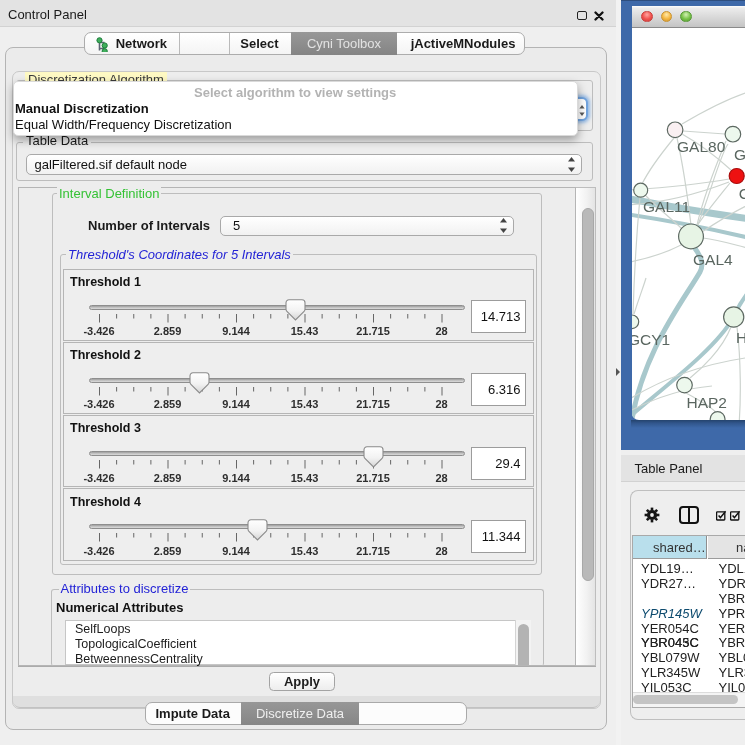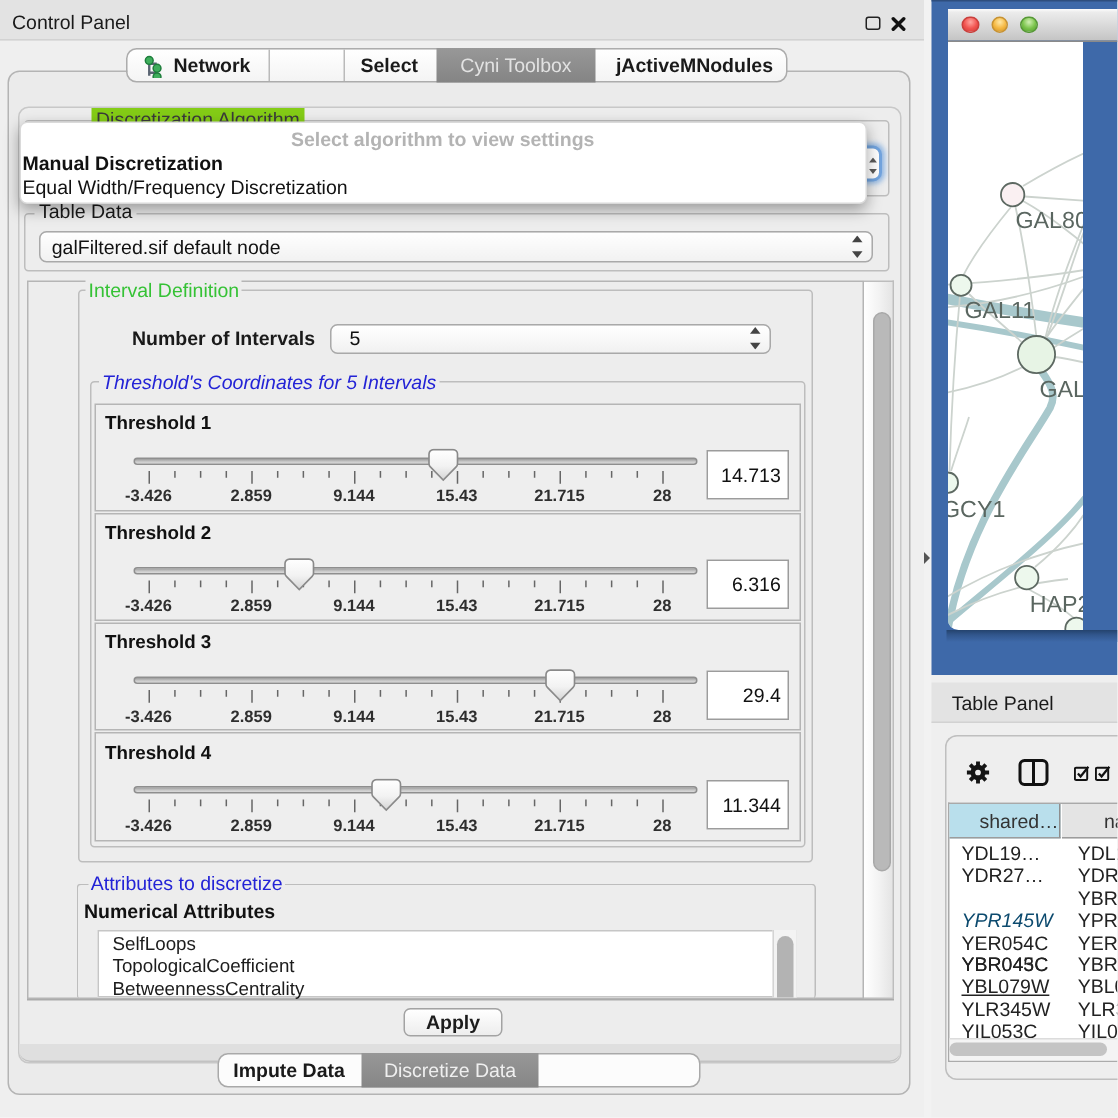--- a/index.html
+++ b/index.html
@@ -8,21 +8,21 @@
 <div style="position:absolute;left:0;top:0;width:615.5px;height:27px;background:#e3e3e3;border-bottom:1px solid #d2d2d2;"></div>
 <div style="position:absolute;left:8px;top:6.5px;font-size:13px;font-weight:400;color:#1a1a1a;line-height:15px;white-space:nowrap;">Control Panel</div>
 <div style="position:absolute;left:577px;top:10.5px;width:9.5px;height:9.5px;border:1.6px solid #222;border-radius:2px;"></div>
 <svg style="position:absolute;left:594px;top:11px;" width="10" height="10" viewBox="0 0 10 10">
       <path d="M1.5 1.5 L8.5 8.5 M8.5 1.5 L1.5 8.5" stroke="#111" stroke-width="2.3" stroke-linecap="round"></path>
     </svg>
 <div style="position:absolute;left:5px;top:46.5px;width:602px;height:683px;background:#ebebeb;border:1.5px solid #b4b4b4;border-radius:8px;"></div>
 <div style="position:absolute;left:12px;top:70.5px;width:589px;height:638.5px;background:#ededed;border:1px solid #c8c8c8;border-radius:7px;"></div>
 <div style="position:absolute;left:13px;top:696px;width:587px;height:12px;background:#dfdfdf;border-bottom:1px solid #c2c2c2;border-radius:0 0 7px 7px;"></div>
 <div style="position:absolute;left:16px;top:79.5px;width:577px;height:51.5px;border:1px solid #bdbdbd;border-radius:3px;"></div>
-<div style="position:absolute;left:25px;top:72.0px;font-size:13px;font-weight:400;color:#3a3a3a;line-height:15px;white-space:nowrap;background:#84cc16;padding:0 3px;margin-left:36px;">Discretization Algorithm</div>
+<div style="position:absolute;left:25px;top:72.0px;font-size:13px;font-weight:400;color:#3a3a3a;line-height:15px;white-space:nowrap;background:#fef9c3;padding:0 3px;">Discretization Algorithm</div>
 <div style="position:absolute;left:562px;top:96.5px;width:26px;height:24.5px;background:#fff;border:2.2px solid #72a4de;border-radius:6px;box-shadow:0 0 3.5px 1.5px rgba(120,168,224,0.75);"></div>
 <svg style="position:absolute;left:578.5px;top:104.5px;" width="6" height="11" viewBox="0 0 6 11">
       <path d="M3 0 L5.6 3.4 L0.4 3.4 Z" fill="#5a5a5a"></path>
       <path d="M3 11 L5.6 7.6 L0.4 7.6 Z" fill="#5a5a5a"></path>
     </svg>
 <div style="position:absolute;left:16px;top:142px;width:577px;height:39px;border:1px solid #bdbdbd;border-radius:3px;"></div>
 <div style="position:absolute;left:23px;top:132.5px;font-size:13px;font-weight:400;color:#1a1a1a;line-height:15px;white-space:nowrap;background:#ededed;padding:0 3px;">Table Data</div>
 <div style="position:absolute;left:25.5px;top:154px;width:556.5px;height:20.5px;background:linear-gradient(#ffffff,#f1f1f1);border:1px solid #a9a9a9;border-radius:5px;"></div>
 <div style="position:absolute;left:34.5px;top:156.5px;font-size:13px;font-weight:400;color:#111;line-height:15px;white-space:nowrap;">galFiltered.sif default node</div>
 <svg style="position:absolute;left:567px;top:157px;" width="9" height="15" viewBox="0 0 9 15">
@@ -255,21 +255,21 @@
 <div style="position:absolute;left:15px;top:117.0px;font-size:13px;font-weight:400;color:#111;line-height:15px;white-space:nowrap;">Equal Width/Frequency Discretization</div>
 <div style="position:absolute;left:615.5px;top:0;width:5px;height:745px;background:#f2f2f2;"></div>
 <svg style="position:absolute;left:614.5px;top:367.5px;" width="6" height="8" viewBox="0 0 6 8">
       <path d="M1 0 L5 4 L1 8 Z" fill="#555"></path>
     </svg>
 <div style="position:absolute;left:620.5px;top:0;width:124.5px;height:450px;background:#3e69a9;border-top:1.5px solid #2e4e7e;"></div>
 <div style="position:absolute;left:632px;top:5.5px;width:113px;height:22px;background:linear-gradient(#fdfdfd,#ececec 10%,#c4c4c4);border-bottom:1px solid #8a8a8a;"></div>
 <div style="position:absolute;left:641.4px;top:10.9px;width:11.2px;height:11.2px;border-radius:50%;background:radial-gradient(circle at 50% 30%,#ffa5a0 0%,#f1514d 55%,#c93f3c 100%);border:0.8px solid #c93f3c;"></div>
 <div style="position:absolute;left:661.0px;top:10.9px;width:11.2px;height:11.2px;border-radius:50%;background:radial-gradient(circle at 50% 30%,#ffe9a8 0%,#f5b63e 55%,#c79232 100%);border:0.8px solid #c79232;"></div>
 <div style="position:absolute;left:680.4px;top:10.9px;width:11.2px;height:11.2px;border-radius:50%;background:radial-gradient(circle at 50% 30%,#d2f0b4 0%,#77c247 55%,#569836 100%);border:0.8px solid #569836;"></div>
-<div style="position:absolute;left:632px;top:28px;width:90px;height:391.5px;background:#fff;border-bottom-left-radius:7px;overflow:hidden;">
+<div style="position:absolute;left:632px;top:28px;width:113px;height:391.5px;background:#fff;border-bottom-left-radius:7px;overflow:hidden;">
 <svg width="113" height="392" viewBox="632 28 113 392" style="position:absolute;left:0;top:0;">
 <path d="M625 198 C 670 207 700 212 750 219" stroke="#a8c8cc" stroke-width="7" fill="none"></path>
 <path d="M625 214 C 680 222 720 231 750 238" stroke="#a8c8cc" stroke-width="4" fill="none"></path>
 <path d="M694 247 C 702 258 704 264 700 272 C 684 300 642 352 631 425" stroke="#a8c8cc" stroke-width="5" fill="none"></path>
 <path d="M750 290 C 738 305 736 312 733 318 C 715 350 660 390 626 420" stroke="#a8c8cc" stroke-width="4" fill="none"></path>
 <path d="M682 124 C 712 106 730 98 748 92" stroke="#ccd3ce" stroke-width="1.2" fill="none"></path>
 <path d="M674 138 C 660 155 648 172 642 184" stroke="#ccd3ce" stroke-width="1.2" fill="none"></path>
 <path d="M677 138 C 683 165 688 200 691 225" stroke="#ccd3ce" stroke-width="1.2" fill="none"></path>
 <path d="M682 134 C 700 144 720 160 731 170" stroke="#ccd3ce" stroke-width="1.2" fill="none"></path>
 <path d="M683 131 L 725 134" stroke="#ccd3ce" stroke-width="1.2" fill="none"></path>
@@ -348,21 +348,21 @@
 <div style="position:absolute;left:8.5px;top:17.6px;font-size:13px;color:#222;line-height:15px;white-space:nowrap;">YDR27…</div>
 <div style="position:absolute;left:86px;top:17.6px;font-size:13px;color:#222;line-height:15px;white-space:nowrap;">YDR2</div>
 <div style="position:absolute;left:8.5px;top:32.4px;font-size:13px;color:#222;line-height:15px;white-space:nowrap;margin-top:44px;">YBR043C</div>
 <div style="position:absolute;left:86px;top:32.4px;font-size:13px;color:#222;line-height:15px;white-space:nowrap;">YBR0</div>
 <div style="position:absolute;left:8.5px;top:47.2px;font-size:13px;color:#0c4a6e;line-height:15px;white-space:nowrap;font-style:italic;">YPR145W</div>
 <div style="position:absolute;left:86px;top:47.2px;font-size:13px;color:#222;line-height:15px;white-space:nowrap;">YPR1</div>
 <div style="position:absolute;left:8.5px;top:62.0px;font-size:13px;color:#222;line-height:15px;white-space:nowrap;">YER054C</div>
 <div style="position:absolute;left:86px;top:62.0px;font-size:13px;color:#222;line-height:15px;white-space:nowrap;">YER0</div>
 <div style="position:absolute;left:8.5px;top:76.8px;font-size:13px;color:#222;line-height:15px;white-space:nowrap;">YBR045C</div>
 <div style="position:absolute;left:86px;top:76.8px;font-size:13px;color:#222;line-height:15px;white-space:nowrap;">YBR0</div>
-<div style="position:absolute;left:8.5px;top:91.7px;font-size:13px;color:#222;line-height:15px;white-space:nowrap;text-decoration:underline;">YBL079W</div>
+<div style="position:absolute;left:8.5px;top:91.7px;font-size:13px;color:#222;line-height:15px;white-space:nowrap;">YBL079W</div>
 <div style="position:absolute;left:86px;top:91.7px;font-size:13px;color:#222;line-height:15px;white-space:nowrap;">YBL0</div>
 <div style="position:absolute;left:8.5px;top:106.5px;font-size:13px;color:#222;line-height:15px;white-space:nowrap;">YLR345W</div>
 <div style="position:absolute;left:86px;top:106.5px;font-size:13px;color:#222;line-height:15px;white-space:nowrap;">YLR3</div>
 <div style="position:absolute;left:8.5px;top:121.3px;font-size:13px;color:#222;line-height:15px;white-space:nowrap;">YIL053C</div>
 <div style="position:absolute;left:86px;top:121.3px;font-size:13px;color:#222;line-height:15px;white-space:nowrap;">YIL0</div>
 </div>
 <div style="position:absolute;left:632.5px;top:692px;width:112.5px;height:15px;background:#f4f4f4;border-top:1px solid #dcdcdc;"></div>
 <div style="position:absolute;left:632.5px;top:694.5px;width:105.5px;height:9.5px;background:#c4c4c4;border-radius:5px;"></div>
 </div>
 </body></html>

